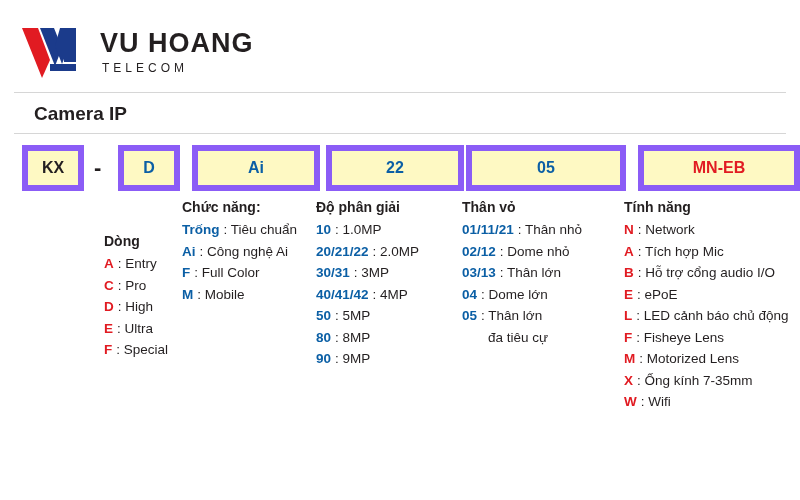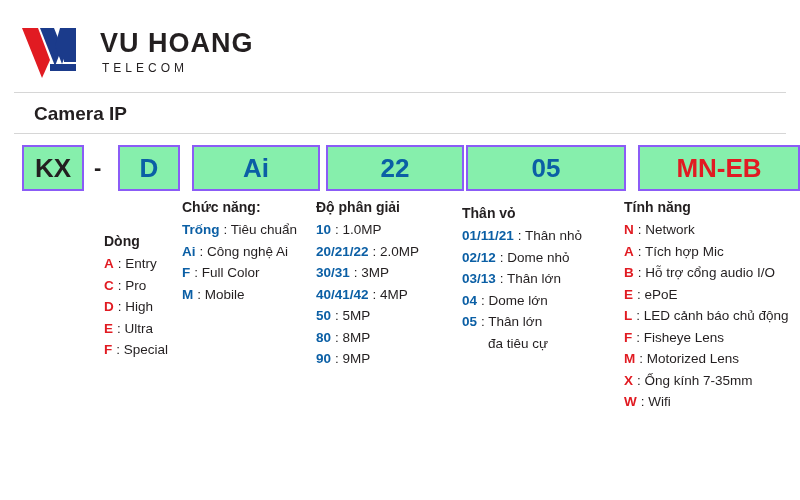--- a/index.html
+++ b/index.html
@@ -79,28 +79,28 @@
   .boxes {
     position: absolute;
     left: 14px;
     top: 145px;
     width: 772px;
     height: 48px;
   }
   .code-box {
     position: absolute;
     height: 46px;
-    border: 2px solid #8b5cf6;
+    border: 6px solid #8b5cf6;
     box-sizing: border-box;
     display: flex;
     align-items: center;
     justify-content: center;
-    font-size: 26px;
-    font-weight: bold;
-    background: #86efac;
+    font-size: 16px;
+    font-weight: bold;
+    background: #fef9c3;
   }
   .code-box.dark { color: #231f20; }
   .code-box.blue { color: #0b5fa5; }
   .code-box.red  { color: #e11b22; }
 
   .dash {
     position: absolute;
     font-size: 22px;
     font-weight: bold;
     color: #231f20;
@@ -240,21 +240,21 @@
       </div>
       <div class="row">
         <span class="key blue">80</span>
         <span class="val">: 8MP</span>
       </div>
       <div class="row">
         <span class="key blue">90</span>
         <span class="val">: 9MP</span>
       </div>
     </div>
-    <div class="col" style="left: 462px; margin-top: 6px;">
+    <div class="col" style="left: 462px;">
       <h4>Thân vỏ</h4>
       <div class="row">
         <span class="key blue">01/11/21</span>
         <span class="val">: Thân nhỏ</span>
       </div>
       <div class="row">
         <span class="key blue">02/12</span>
         <span class="val">: Dome nhỏ</span>
       </div>
       <div class="row">

